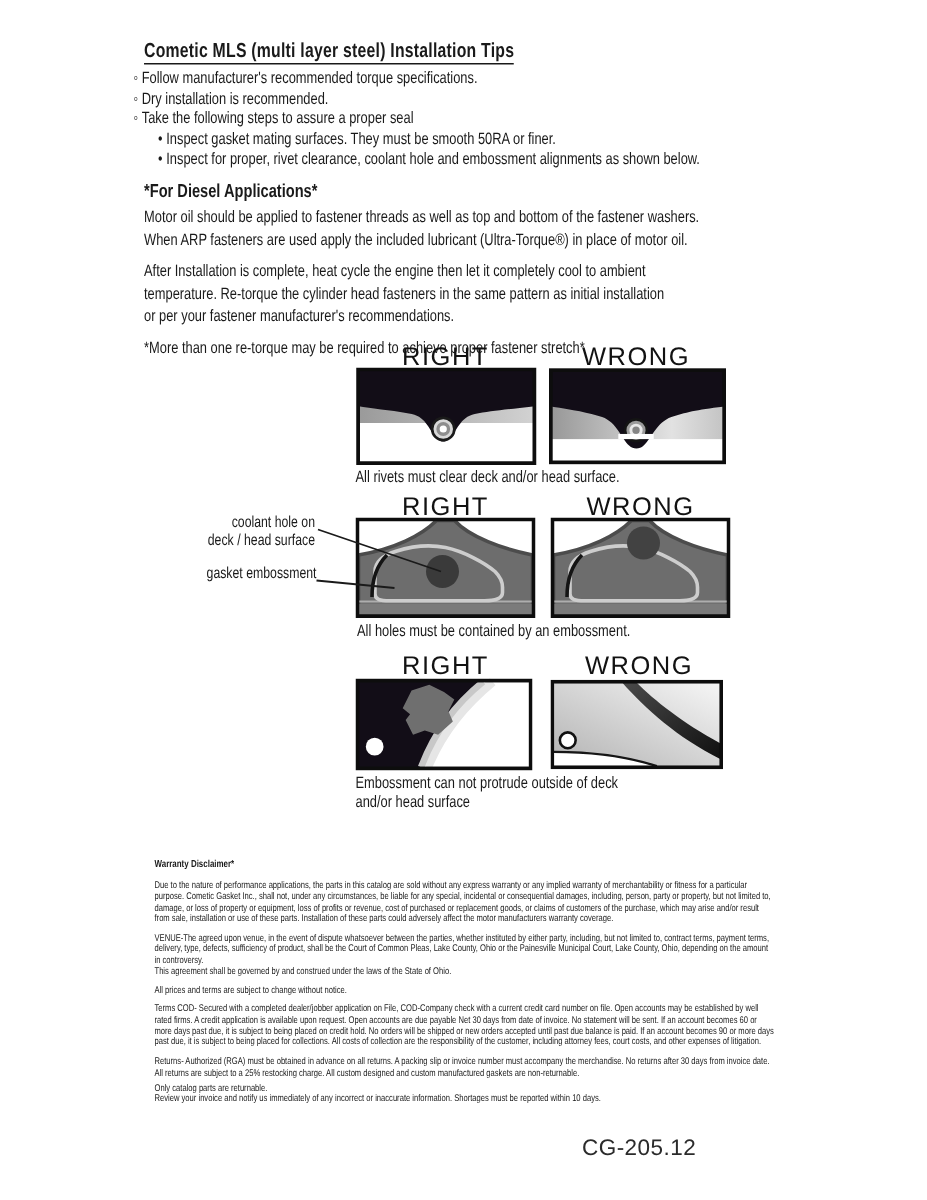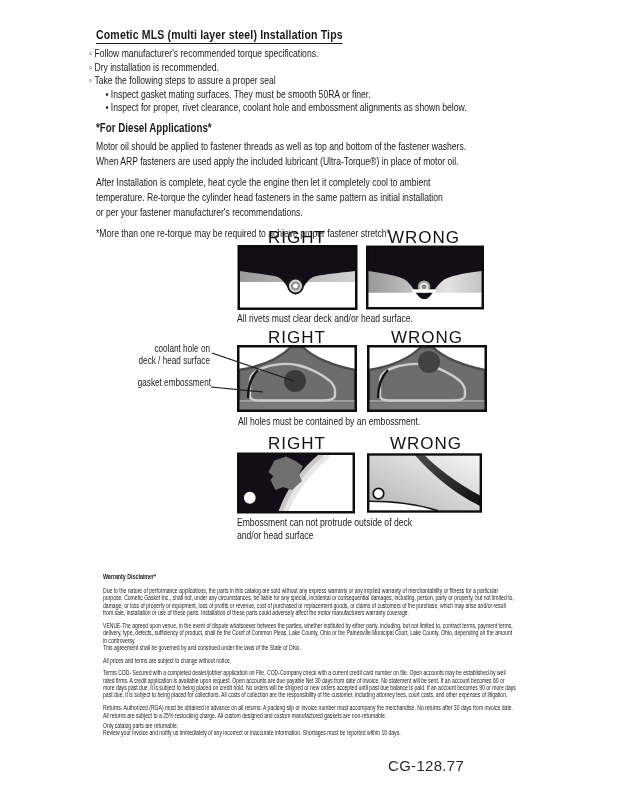--- a/index.html
+++ b/index.html
@@ -184,15 +184,15 @@
     <p class="legal-para">Due to the nature of performance applications, the parts in this catalog are sold without any express warranty or any implied warranty of merchantability or fitness for a particular purpose.  Cometic Gasket Inc., shall not, under any circumstances, be liable for any special, incidental or consequential damages, including, person, party or property, but not limited to, damage, or loss of property or equipment, loss of profits or revenue, cost of purchased or replacement goods, or claims of customers of the purchase, which may arise and/or result from sale, installation or use of these parts.  Installation of these parts could adversely affect the motor manufacturers warranty coverage.</p>
     <p class="legal-para">VENUE-The agreed upon venue, in the event of dispute whatsoever between the parties, whether instituted by either party, including, but not limited to, contract terms, payment terms, delivery, type, defects, sufficiency of product, shall be the Court of Common Pleas, Lake County, Ohio or the Painesville Municipal Court, Lake County, Ohio, depending on the amount in controversy.
 This agreement shall be governed by and construed under the laws of the State of Ohio.</p>
     <p class="legal-para">All prices and terms are subject to change without notice.</p>
     <p class="legal-para" id="legal-p4">Terms COD- Secured with a completed dealer/jobber application on File, COD-Company check with a current credit card number on file.  Open accounts may be established by well rated firms.  A credit application is available upon request.  Open accounts are due payable Net 30 days from date of invoice.  No statement will be sent.  If an account becomes 60 or more days past due, it is subject to being placed on credit hold.  No orders will be shipped or new orders accepted until past due balance is paid.  If an account becomes 90 or more days past due, it is subject to being placed for collections.  All costs of collection are the responsibility of the customer, including attorney fees, court costs, and other expenses of litigation.</p>
     <p class="legal-para">Returns- Authorized (RGA) must be obtained in advance on all returns.  A packing slip or invoice number must accompany the merchandise.  No returns after 30 days from invoice date.  All returns are subject to a 25% restocking charge.  All custom designed and custom manufactured gaskets are non-returnable.</p>
     <p class="legal-para" id="legal-p6">Only catalog parts are returnable.
 Review your invoice and notify us immediately of any incorrect or inaccurate information.  Shortages must be reported within 10 days.</p>
   </div>
 
-  <div id="page-number">CG-128.77</div>
+  <div id="page-number">CG-205.12</div>
 
 </div>
 
 </body></html>

